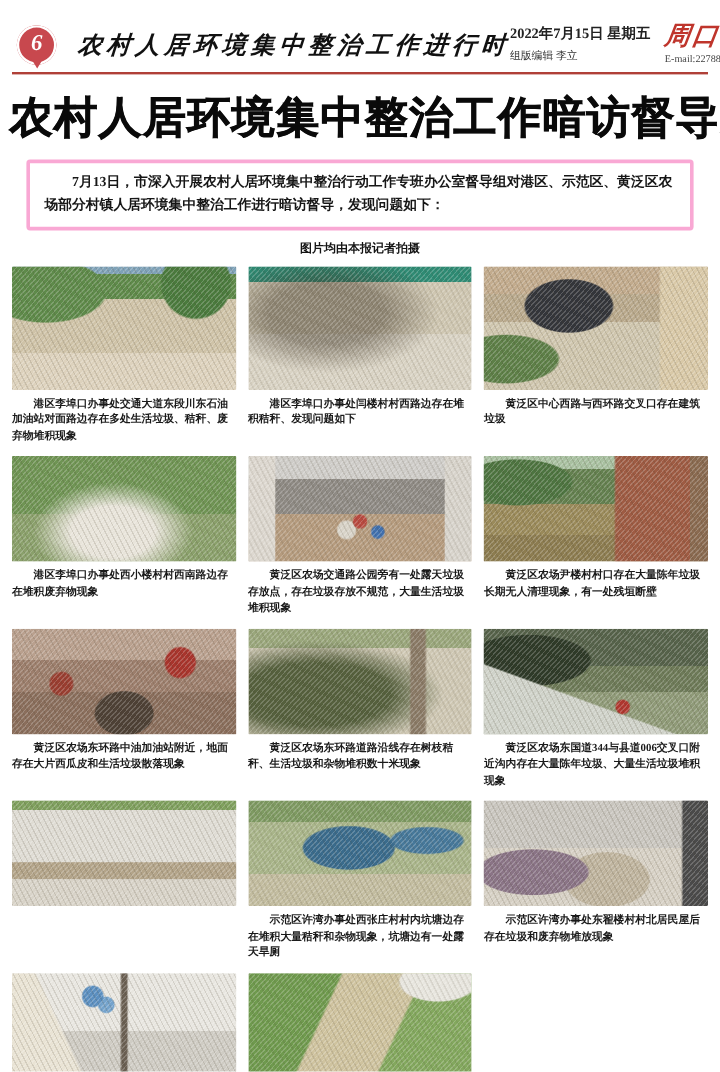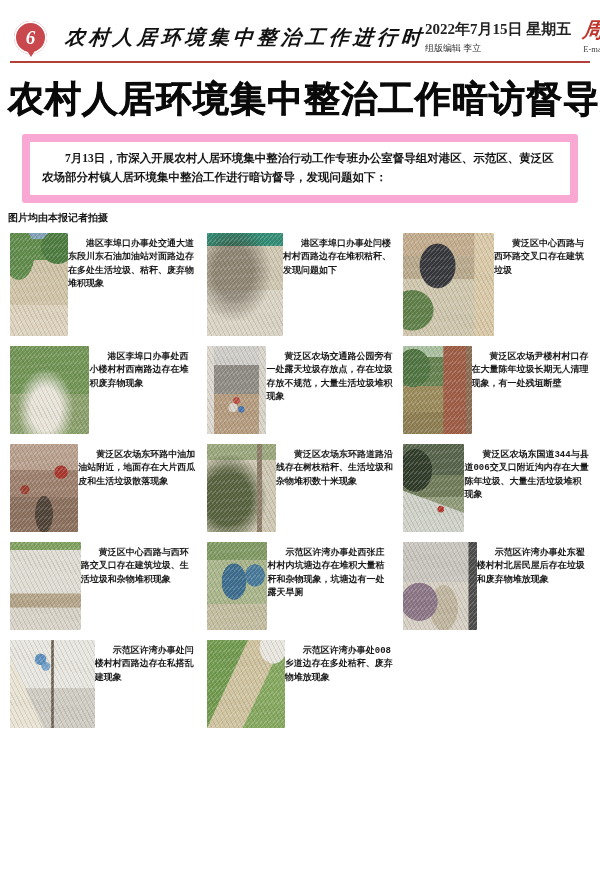--- a/index.html
+++ b/index.html
@@ -27,59 +27,59 @@
     border:8px solid transparent; border-top:13px solid #c8484e;
   }
   .strip-title {
     margin-left:18px; flex:1;
     font-size:20px; font-weight:bold; font-style:italic;
     letter-spacing:4px; transform:skewX(-4deg);
     white-space:nowrap;
   }
   .meta { display:flex; gap:12px; align-items:flex-start; }
   .meta-col { display:flex; flex-direction:column; gap:3px; }
-  .meta-date { font-size:15px; font-weight:bold; color:#222; white-space:nowrap; }
+  .meta-date { font-size:12px; font-weight:bold; color:#222; white-space:nowrap; }
   .meta-editor { font-size:9px; font-weight:normal; color:#333; white-space:nowrap; }
   .masthead {
     font-size:21px; font-weight:bold; font-style:italic;
     color:#bf352c; letter-spacing:2px; transform:skewX(-8deg);
     line-height:1; white-space:nowrap;
   }
   .meta-email { font-size:8.5px; color:#444; white-space:nowrap; }
   .header-rule { height:2px; background:#b04038; margin:0 2px; }
 
   
   .headline {
     margin:12px 0 10px 0; text-align:center;
     font-family:"Liberation Sans", sans-serif;
     font-size:36px; font-weight:900; letter-spacing:1px;
     color:#0a0a0a; -webkit-text-stroke:0.6px #0a0a0a;
     white-space:nowrap;
   }
 
   
   .intro-box {
-    border:8px solid #f9a8d4; border-radius:3px;
+    border:3px solid #f9a8d4; border-radius:3px;
     margin:0 14px; padding:7px 12px 8px 12px;
   }
   .intro-box p {
     font-size:11.5px; font-weight:bold; line-height:1.65;
     text-indent:2em; color:#161616;
   }
   .credit {
-    text-align:left; font-size:10px; font-weight:bold;
+    text-align:center; font-size:10px; font-weight:bold;
     margin:8px 0 8px 0; color:#141414;
   }
 
   
   .grid {
     display:grid; grid-template-columns:repeat(3, 1fr);
     column-gap:10px; row-gap:10px; padding:0 2px;
   }
-  .cell { display:flex; flex-direction:row;font-family:Liberation Mono, monospace; }
+  .cell { display:flex; flex-direction:column; }
   .photo {
     position:relative; width:100%; height:88px; overflow:hidden;
     border-radius:1px; background-color:#cfc6b0;
   }
   .cell:nth-child(-n+3) .photo { height:103px; }
   .photo::after {
     content:""; position:absolute; inset:0;
     background:
       repeating-linear-gradient(63deg, rgba(70,60,40,0.14) 0 1px, transparent 1px 4px),
       repeating-linear-gradient(-48deg, rgba(255,255,255,0.20) 0 1px, transparent 1px 3px);
@@ -224,21 +224,20 @@
       <div class="photo p9"></div>
       <figcaption class="caption">黄泛区农场东环路道路沿线存在树枝秸秆、生活垃圾和杂物堆积数十米现象</figcaption>
     </figure>
 
     <figure class="cell">
       <div class="photo p10"></div>
       <figcaption class="caption">黄泛区农场东国道344与县道006交叉口附近沟内存在大量陈年垃圾、大量生活垃圾堆积现象</figcaption>
     </figure>
     <figure class="cell">
       <div class="photo p11"></div>
-      <figcaption class="caption">黄泛区中心西路与西环路交叉口存在建筑垃圾、生活垃圾和杂物堆积现象</figcaption>
     </figure>
     <figure class="cell">
       <div class="photo p12"></div>
       <figcaption class="caption">示范区许湾办事处西张庄村村内坑塘边存在堆积大量秸秆和杂物现象，坑塘边有一处露天旱厕</figcaption>
     </figure>
 
     <figure class="cell">
       <div class="photo p13"></div>
       <figcaption class="caption">示范区许湾办事处东翟楼村村北居民屋后存在垃圾和废弃物堆放现象</figcaption>
     </figure>

